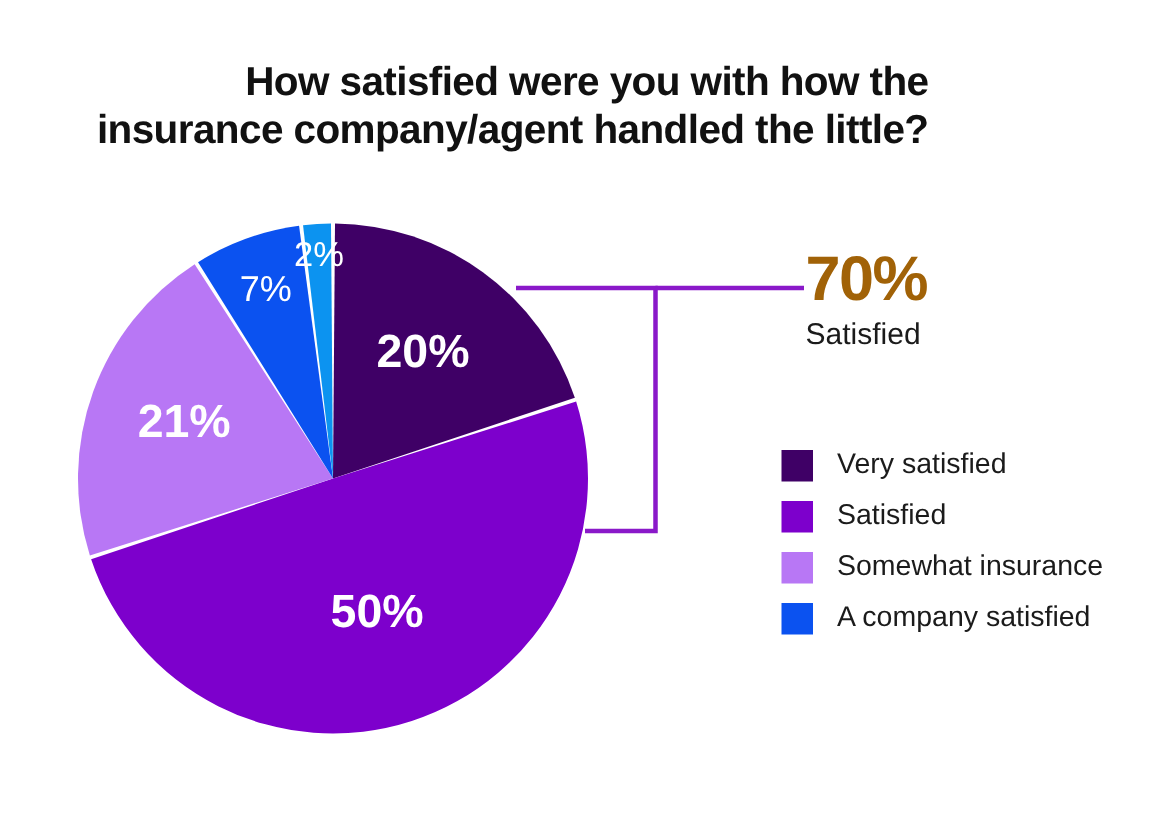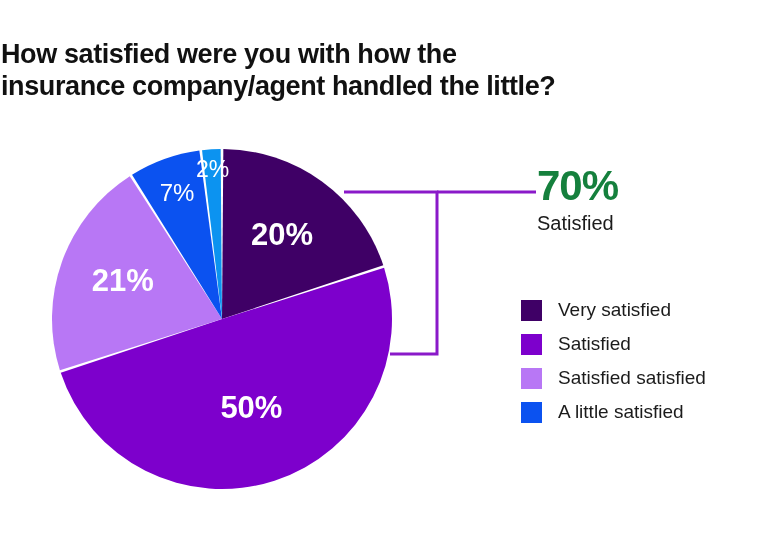--- a/index.html
+++ b/index.html
@@ -12,24 +12,24 @@
     width: 768px;
     height: 553px;
     background: #ffffff;
     overflow: hidden;
     font-family: "Liberation Sans", sans-serif;
   }
 
   
   #title-block {
     position: absolute;
-    left: 1px;
+    left: 11px;
     top: 38px;
     width: 608px;
-    text-align: left;
+    text-align: right;
   }
   .title-line {
     font-family: "Liberation Sans", sans-serif;
     font-weight: bold;
     font-size: 27px;
     line-height: 32px;
     color: #111111;
     letter-spacing: -0.4px;
     white-space: nowrap;
   }
@@ -70,21 +70,21 @@
     position: absolute;
     left: 537px;
     top: 164px;
     width: 220px;
   }
   #callout-value {
     font-family: "Liberation Sans", sans-serif;
     font-weight: bold;
     font-size: 42px;
     line-height: 44px;
-    color: #15803d;
+    color: #a16207;
     letter-spacing: -1px;
   }
   #callout-caption {
     font-family: "Liberation Sans", sans-serif;
     font-size: 20px;
     line-height: 26px;
     color: #1b1b1b;
     margin-top: 2px;
   }
 
@@ -156,21 +156,21 @@
       <div class="legend-row">
         <span class="legend-swatch" style="background: rgb(63, 0, 102);"></span>
         <span class="legend-label">Very satisfied</span>
       </div>
       <div class="legend-row">
         <span class="legend-swatch" style="background: rgb(125, 0, 204);"></span>
         <span class="legend-label">Satisfied</span>
       </div>
       <div class="legend-row">
         <span class="legend-swatch" style="background: rgb(184, 119, 245);"></span>
-        <span class="legend-label">Satisfied satisfied</span>
+        <span class="legend-label">Somewhat insurance</span>
       </div>
       <div class="legend-row">
         <span class="legend-swatch" style="background: rgb(11, 82, 240);"></span>
-        <span class="legend-label">A little satisfied</span>
+        <span class="legend-label">A company satisfied</span>
       </div>
     </div>
 
 </div>
 
 </body></html>

